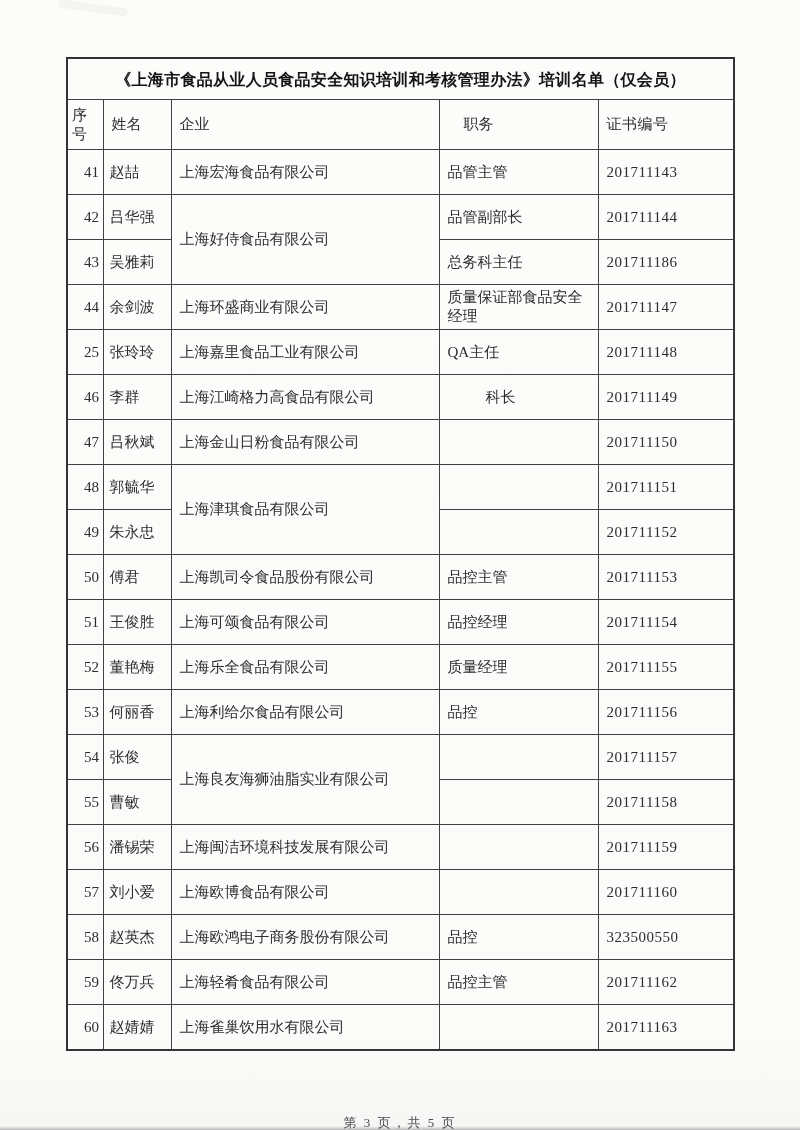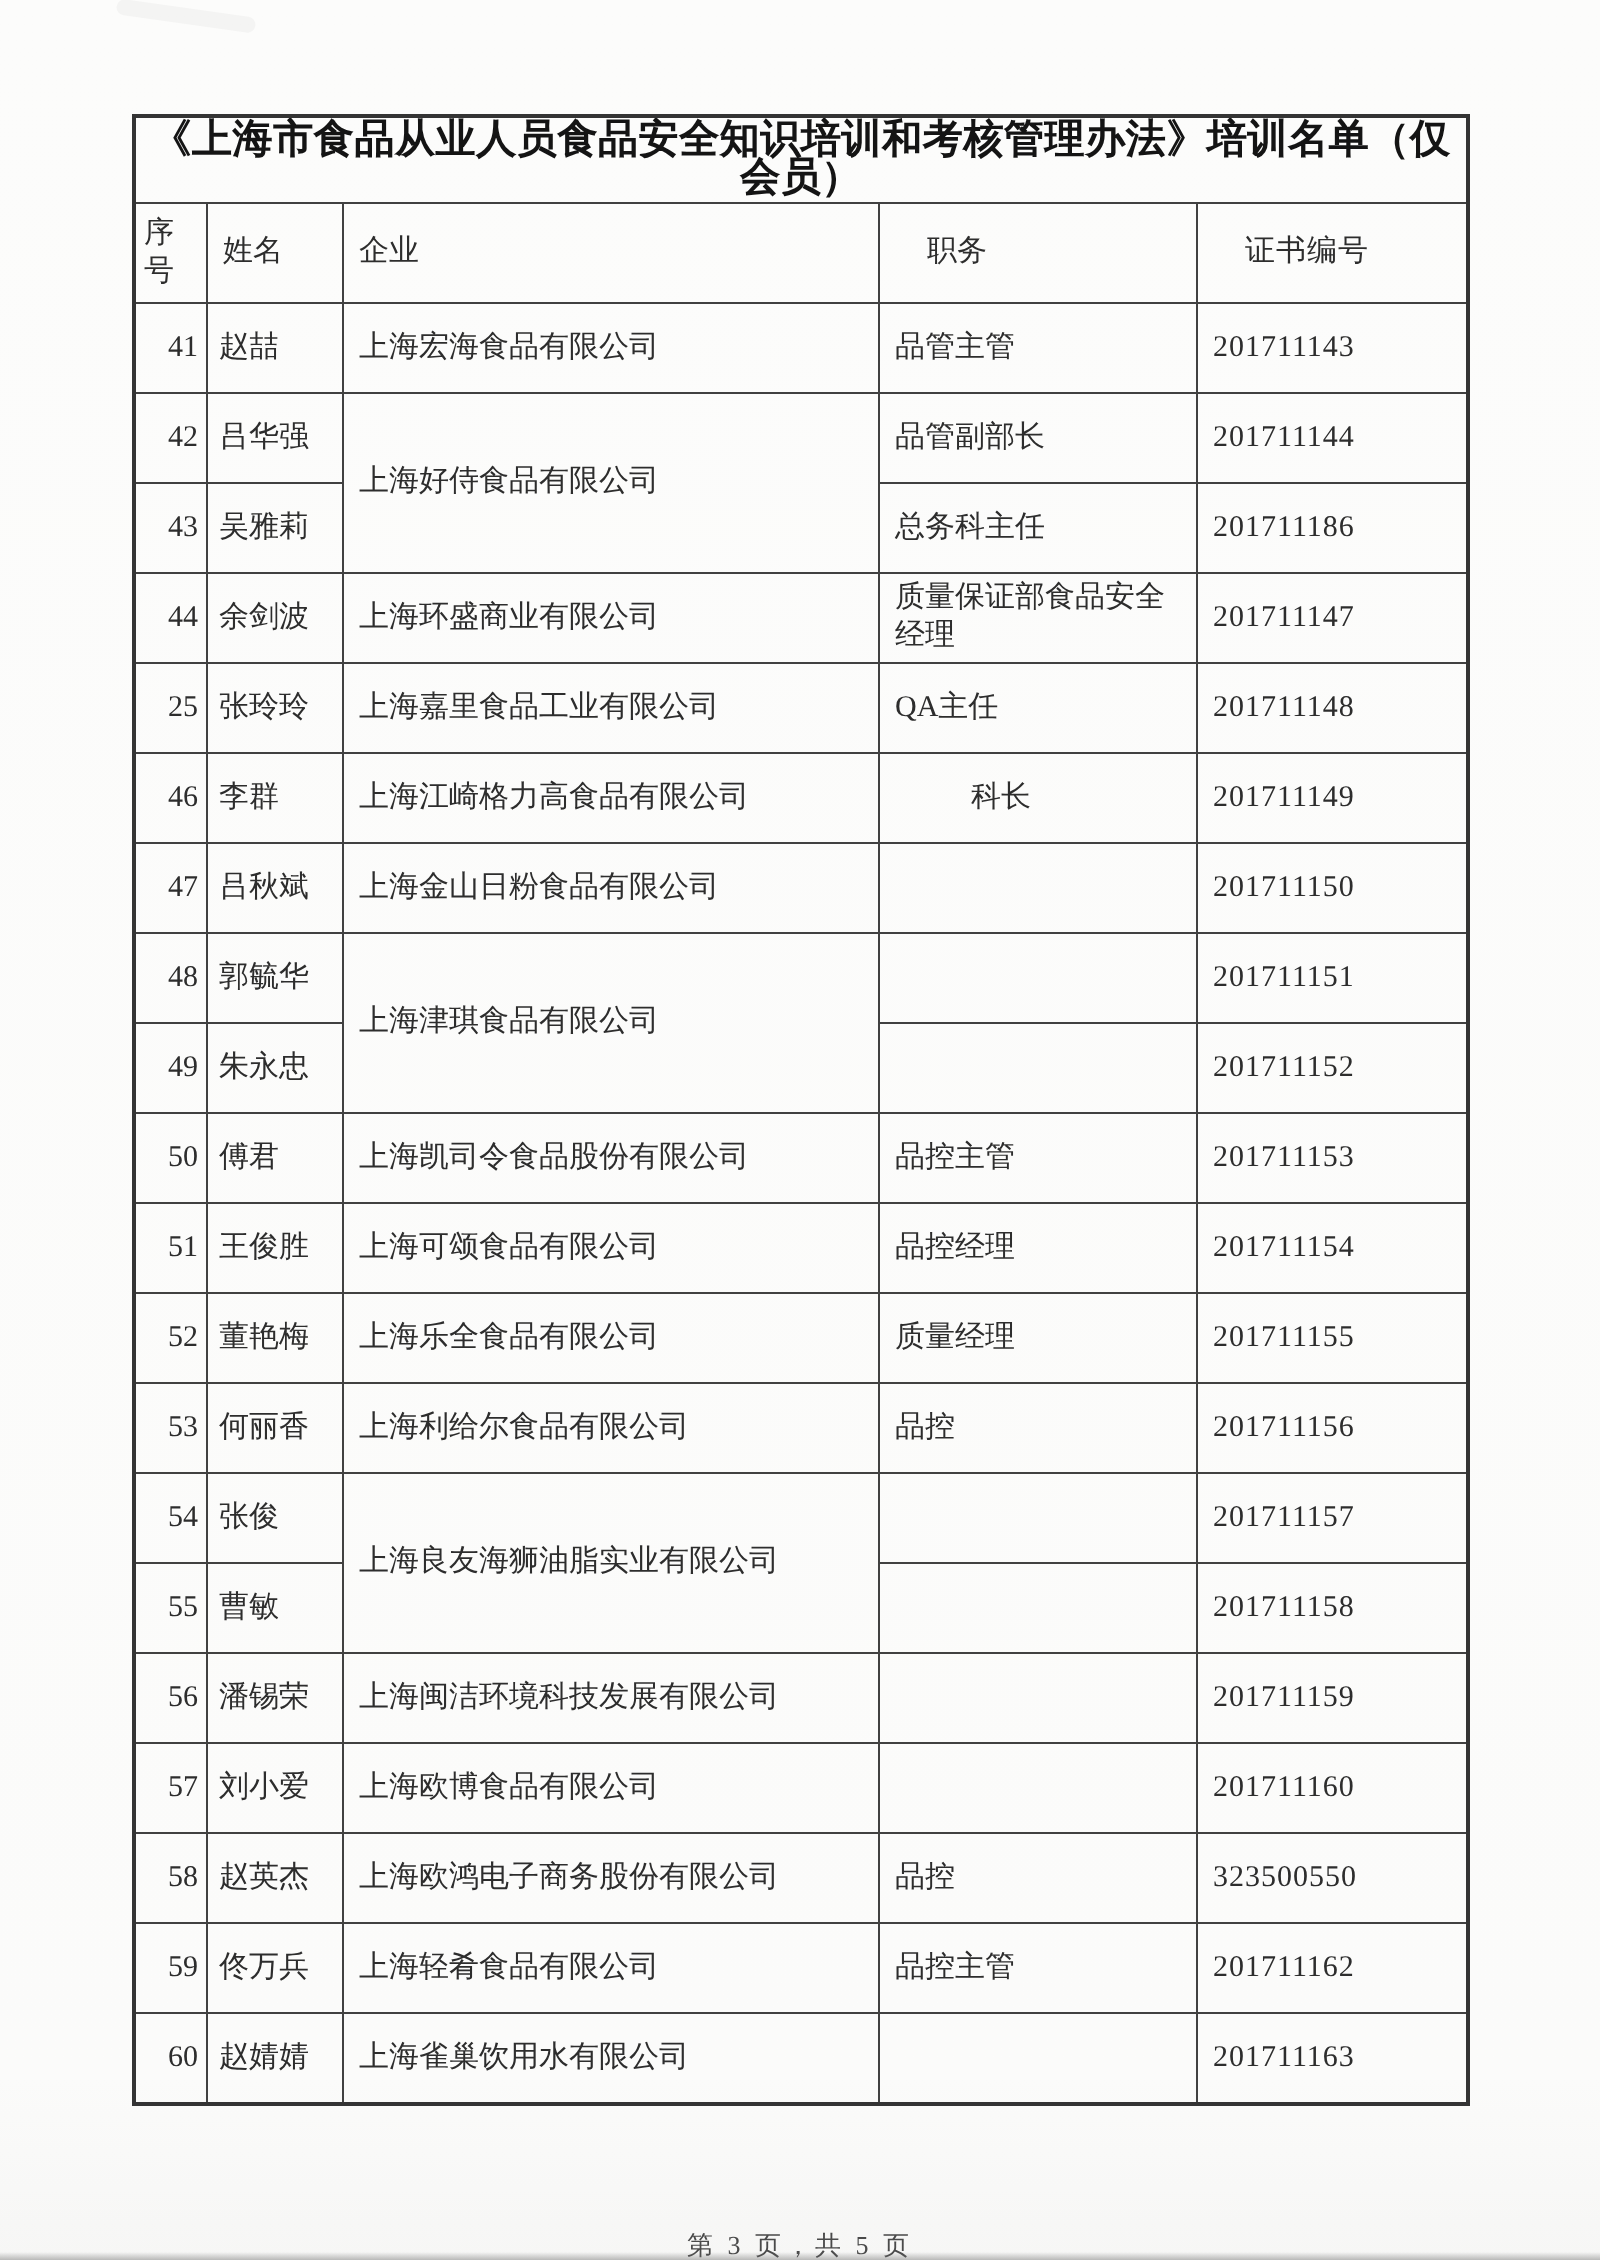--- a/index.html
+++ b/index.html
@@ -54,21 +54,21 @@
     color: #2d2d2d;
     font-size: 15px;
     vertical-align: middle;
     overflow: hidden;
     line-height: 19px;
   }
   .title-cell {
     height: 36px;
     text-align: center;
     font-weight: bold;
-    font-size: 20px;
+    font-size: 16px;
     letter-spacing: 0.3px;
     color: #141414;
     padding: 2px 4px;
     margin-left: 12px;
   }
   tr.header-row td {
     height: 45px;
     font-size: 15px;
   }
   tr.data-row td {
@@ -108,21 +108,21 @@
     </colgroup>
     <tbody id="roster-body">
       <tr>
         <td class="title-cell" colspan="5">《上海市食品从业人员食品安全知识培训和考核管理办法》培训名单（仅会员）</td>
       </tr>
       <tr class="header-row" id="header-row">
           <td class="" style="text-align: left; padding-left: 4px;">序号</td>
           <td class="c-name" style="text-align: left; padding-left: 8px;">姓名</td>
           <td class="c-company" style="text-align: left; padding-left: 8px;">企业</td>
           <td class="c-pos" style="text-align: left; padding-left: 24px;">职务</td>
-          <td class="c-cert" style="text-align: left; padding-left: 24px;">证书编号</td>
+          <td class="c-cert" style="text-align: left; padding-left: 8px;">证书编号</td>
         </tr>
     <tr class="data-row">
           <td class="c-no">41</td>
           <td class="c-name">赵喆</td>
           <td class="c-company">上海宏海食品有限公司</td>
           <td class="c-pos">品管主管</td>
           <td class="c-cert">201711143</td>
         </tr>
         <tr class="data-row">
           <td class="c-no">42</td>

